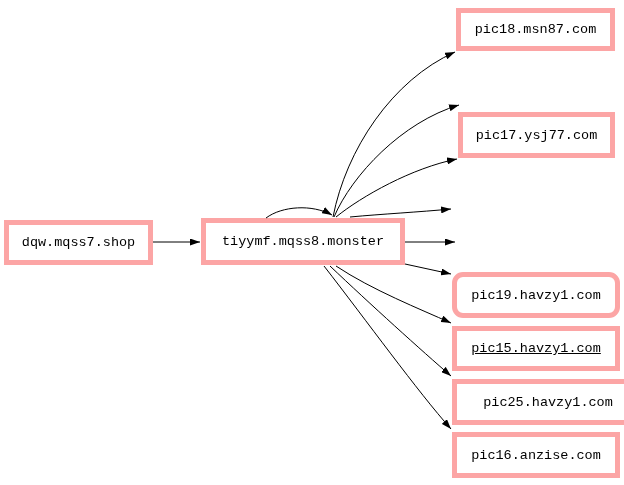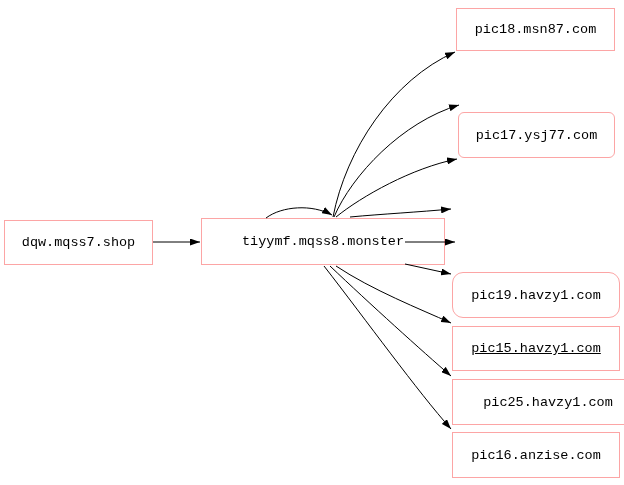--- a/index.html
+++ b/index.html
@@ -10,21 +10,21 @@
   #canvas {
     position: relative;
     width: 624px;
     height: 485px;
     background: #ffffff;
     font-family: "Liberation Mono", "DejaVu Sans Mono", monospace;
   }
   .node {
     position: absolute;
     box-sizing: border-box;
-    border: 1px solid #fca5a5;
+    border: 5px solid #fca5a5;
     background: #ffffff;
     display: flex;
     align-items: center;
     justify-content: center;
     font-size: 13.5px;
     color: #000000;
     white-space: nowrap;
     letter-spacing: 0;
   }
   #edges {
@@ -41,26 +41,26 @@
     stroke-width: 1;
   }
 </style>
 </head>
 <body>
 
 <div id="canvas">
 
   <div class="node" style="left:4px; top:220px; width:149px; height:45px;">dqw.mqss7.shop</div>
 
-  <div class="node" style="left:201px; top:218px; width:244px; height:47px;text-align:center;">tiyymf.mqss8.monster</div>
+  <div class="node" style="left:201px; top:218px; width:204px; height:47px;text-align:center;">tiyymf.mqss8.monster</div>
 
   <div class="node" style="left:456px; top:8px; width:159px; height:43px;">pic18.msn87.com</div>
 
 
-  <div class="node" style="left:458px; top:112px; width:157px; height:46px;border-radius:6px;">pic17.ysj77.com</div>
+  <div class="node" style="left:458px; top:112px; width:157px; height:46px;">pic17.ysj77.com</div>
 
 
 
   <div class="node" style="left:452px; top:272px; width:168px; height:46px;border-radius:11px;">pic19.havzy1.com</div>
 
   <div class="node" style="left:452px; top:326px; width:168px; height:45px;text-decoration:underline;">pic15.havzy1.com</div>
 
   <div class="node" style="left:452px; top:379px; width:192px; height:46px;">pic25.havzy1.com</div>
 
   <div class="node" style="left:452px; top:432px; width:168px; height:46px;">pic16.anzise.com</div>

